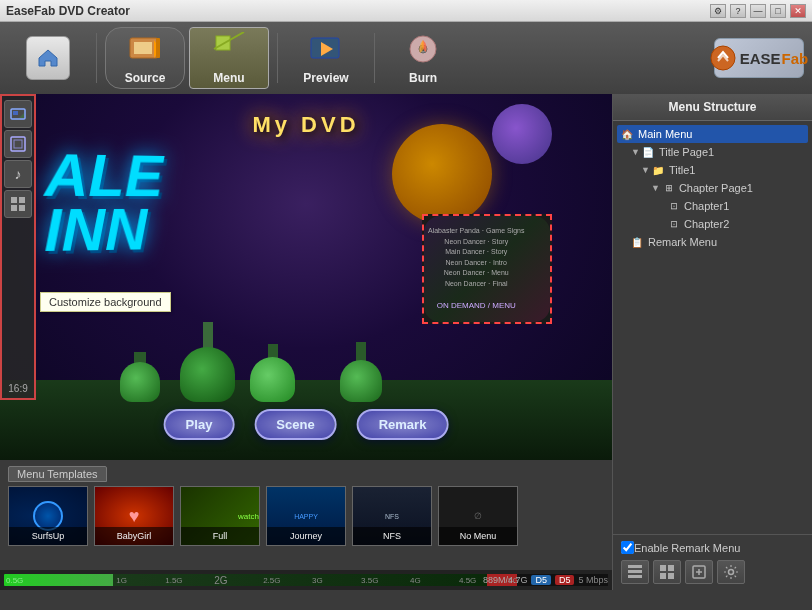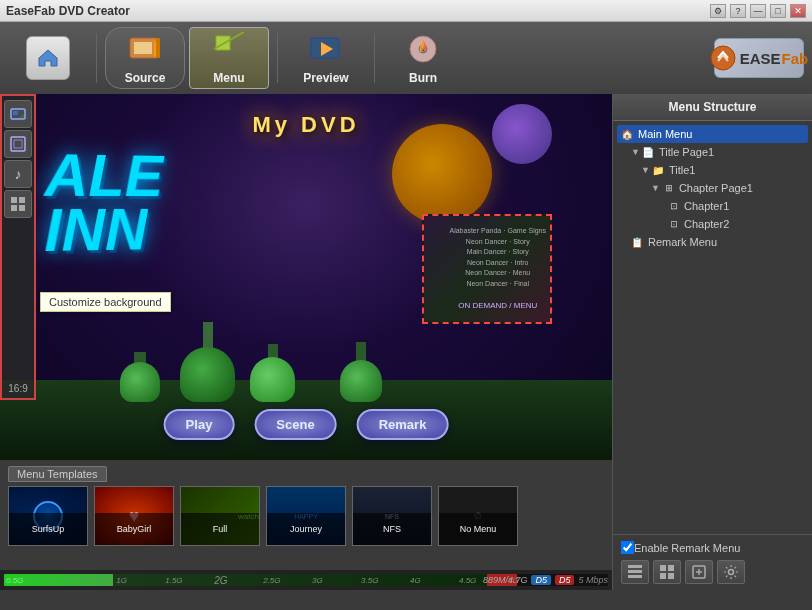--- a/index.html
+++ b/index.html
@@ -164,21 +164,21 @@
       top: 120px; right: 60px;
       width: 130px; height: 110px;
       border: 2px dashed #ff4444;
       z-index: 10;
       background: #1a1a1a;
       overflow: hidden;
     }
     .video-thumb-inner {
       width: 100%; height: 100%;
       background: linear-gradient(135deg, #2a1a3a, #1a2a1a, #3a1a2a);
-      display: flex; align-items: center; justify-content: flex-end;
+      display: flex; align-items: center; justify-content: flex-start; border-radius: 16px;
     }
     .video-thumb-content {
       font-size: 8px; color: #aaa; text-align: center;
       padding: 4px;
       line-height: 1.4;
     }
 
     
     .left-sidebar {
       position: absolute;
@@ -245,21 +245,21 @@
     .thumb-bg-journey {
       background: radial-gradient(circle, #004488, #002244);
     }
     .thumb-bg-nomenu {
       background: #222;
     }
     .thumb-label {
       position: absolute; bottom: 0; left: 0; right: 0;
       background: rgba(0,0,0,0.6);
       color: #eee; font-size: 9px; text-align: center;
-      padding: 11px;
+      padding: 4px;
     }
 
     
     .progress-bar {
       height: 18px;
       background: #222;
       display: flex; align-items: center;
       padding: 0 4px;
       gap: 2px;
       position: relative;
@@ -553,21 +553,21 @@
     <div class="progress-bar" style="height:20px;background:#222;display:flex;align-items:center;padding:0 4px;gap:0;position:relative;">
 
       <div style="width:18%;height:12px;background:linear-gradient(to right,#22cc22,#44aa44);border-radius:1px 0 0 1px;"></div>
 
       <div style="width:62%;height:12px;background:linear-gradient(to right,#1a3a1a,#0a2a0a);"></div>
 
       <div style="width:5%;height:12px;background:#aa2222;"></div>
 
       <div style="flex:1;height:12px;background:#111;"></div>
 
-      <div style="position:absolute;left:0;right:0;top:0;bottom:0;display:flex;align-items:center;pointer-events:none;padding:0 14px;font-style:italic;">
+      <div style="position:absolute;left:0;right:0;top:0;bottom:0;display:flex;align-items:center;pointer-events:none;padding:0 14px;">
         <span style="font-size:8px;color:#88ee88;position:absolute;left:6px;">0.5G</span>
         <span style="font-size:8px;color:#888;position:absolute;left:19%;">1G</span>
         <span style="font-size:8px;color:#888;position:absolute;left:27%;">1.5G</span>
         <span style="font-size:10px;color:#888;position:absolute;left:35%;">2G</span>
         <span style="font-size:8px;color:#888;position:absolute;left:43%;">2.5G</span>
         <span style="font-size:8px;color:#888;position:absolute;left:51%;">3G</span>
         <span style="font-size:8px;color:#888;position:absolute;left:59%;">3.5G</span>
         <span style="font-size:8px;color:#888;position:absolute;left:67%;">4G</span>
         <span style="font-size:8px;color:#888;position:absolute;left:75%;">4.5G</span>
         <span style="font-size:8px;color:#888;position:absolute;left:83%;">5G</span>

